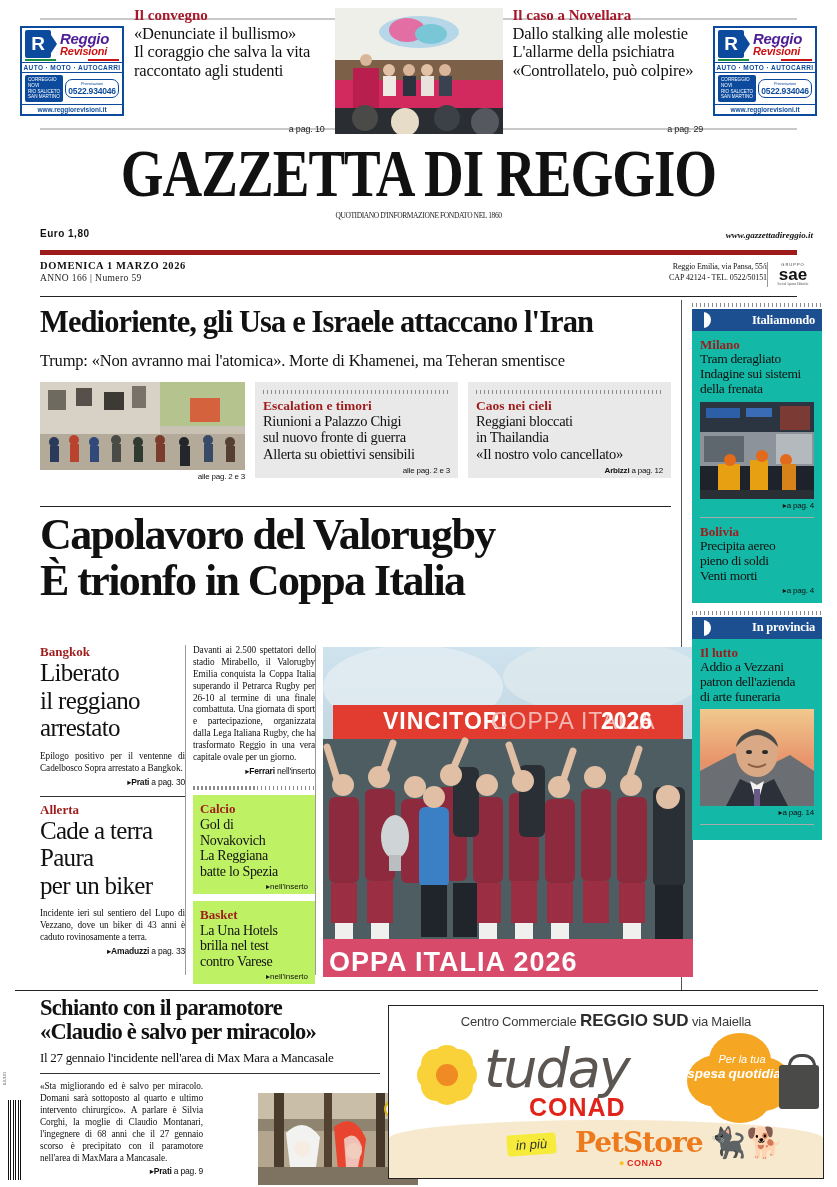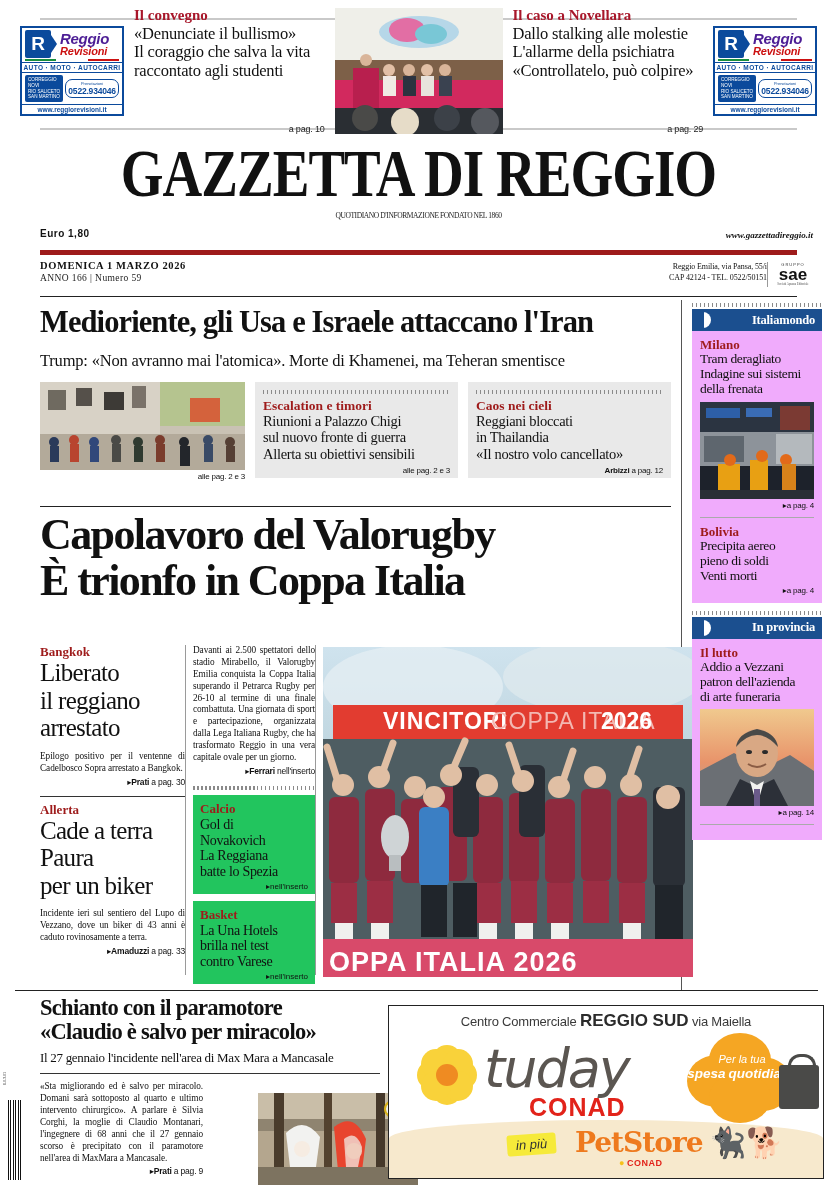--- a/index.html
+++ b/index.html
@@ -89,34 +89,34 @@
   .rg-photo{position:absolute;left:308px;top:2px;width:370px;height:330px;overflow:hidden;background:#6d7a86;}
   .colsep{position:absolute;background:#9a9a9a;width:1px;}
 
   .kick-red{color:#9e1b1b;font-weight:bold;font-size:13px;line-height:1.1;}
   .head-blk{font-size:25px;line-height:1.06;letter-spacing:-.7px;margin-top:1px;}
   .body-sm{font-size:9.3px;line-height:1.28;text-align:justify;margin-top:9px;letter-spacing:-.1px;}
   .byline{font-family:"Liberation Sans",sans-serif;font-size:8.5px;text-align:right;margin-top:2px;letter-spacing:-.2px;}
   .byline b{font-weight:bold;}
   .thinrule{height:1px;background:#333;margin:9px 0 6px 0;}
 
-  .sport-box{background:#22c55e;padding:6px 24px 14px 7px;position:relative;margin-top:7px;}
+  .sport-box{background:#bef264;padding:6px 24px 14px 7px;position:relative;margin-top:7px;}
   .sport-k{color:#9e1b1b;font-weight:bold;font-size:13px;}
   .sport-l{font-size:14px;line-height:1.12;letter-spacing:-.3px;}
   .sport-r{position:absolute;right:7px;bottom:3px;font-family:"Liberation Sans",sans-serif;font-size:8px;}
 
   
   .side{position:absolute;left:692px;top:303px;width:130px;}
   .sec-head{height:22px;background:#1b4f8f;display:flex;align-items:center;position:relative;margin-bottom:0;}
   .sec-head .arrow{position:absolute;left:-0px;top:0;width:26px;height:22px;background:#1b4f8f;}
   .sec-head .arrow:before{content:"";position:absolute;left:3px;top:3px;width:16px;height:16px;border-radius:50%;background:#fff;}
   .sec-head .arrow:after{content:"";position:absolute;left:3px;top:3px;width:9px;height:16px;background:#1b4f8f;}
   .sec-title{flex:1;text-align:right;color:#fff;font-weight:bold;font-size:12.5px;padding-right:7px;letter-spacing:-.2px;}
   .side-dots{height:4px;background-image:repeating-linear-gradient(to right,#8a8a8a 0 1.5px,transparent 1.5px 4px);margin-bottom:2px;}
-  .side-block{background:#f0abfc;padding:7px 8px 8px 8px;}
+  .side-block{background:#14b8a6;padding:7px 8px 8px 8px;}
   .sb-k{color:#9e1b1b;font-weight:bold;font-size:13px;line-height:1.1;}
   .sb-l{font-size:13.5px;line-height:1.1;letter-spacing:-.35px;}
   .sb-photo{width:114px;height:97px;margin-top:5px;overflow:hidden;background:#3b4350;position:relative;}
   .sb-ref{font-family:"Liberation Sans",sans-serif;font-size:8px;text-align:right;margin-top:2px;letter-spacing:-.2px;}
   .sb-div{height:1px;background:#aaa;margin:7px 0;}
 
   
   .botrule{position:absolute;left:15px;top:990px;width:803px;height:1px;background:#222;}
   .bot-left{position:absolute;left:40px;top:996px;width:340px;}
   .bl-h{font-weight:bold;font-size:22.5px;line-height:1.08;letter-spacing:-.7px;}

